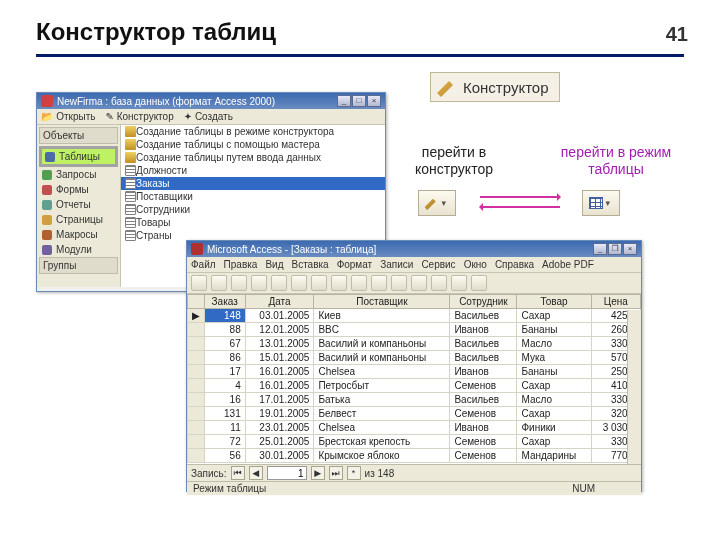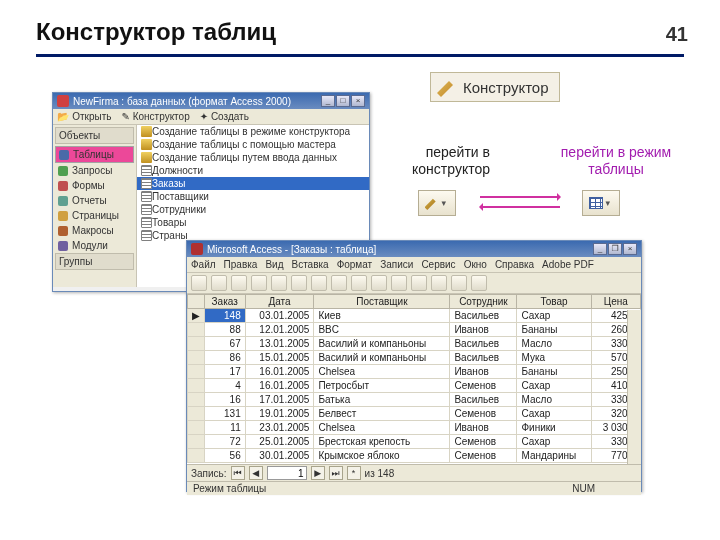--- a/index.html
+++ b/index.html
@@ -20,52 +20,52 @@
   
   .big-btn {
     position:absolute; top:72px; left:430px;
     background:#f4f0e6; border:1px solid #c0b898;
     padding:4px 10px 4px 6px; display:flex; align-items:center; gap:6px;
     font-size:15px; color:#333;
   }
   .big-btn .ico-design { width:20px; height:20px; background:linear-gradient(135deg,#e0c060,#c08020); clip-path:polygon(0 80%,60% 20%,80% 40%,20% 100%); }
 
   
-  .lbl1 { position:absolute; top:144px; left:370px; width:120px; text-align:right; font-size:14px; color:#222; line-height:1.2; }
+  .lbl1 { position:absolute; top:144px; left:394px; width:120px; text-align:center; font-size:14px; color:#222; line-height:1.2; }
   .lbl2 { position:absolute; top:144px; left:546px; width:140px; text-align:center; font-size:14px; color:#a21caf; line-height:1.2; }
 
   
   .mode-ico { position:absolute; width:38px; height:26px; border:1px solid #b5ad93; background:linear-gradient(#fdfaf0,#e8e2ce); display:flex; align-items:center; justify-content:center; }
   .mode-ico .drop { width:8px; font-size:9px; color:#555; margin-left:3px; }
   .mode1 { top:190px; left:418px; }
   .mode2 { top:190px; left:582px; }
   .ico-pencil { width:14px; height:14px; background:linear-gradient(135deg,#d8b848,#a06818); clip-path:polygon(0 80%,60% 20%,80% 40%,20% 100%); }
   .ico-grid { width:14px; height:12px; background:#fff; border:1px solid #4060a0; background-image:linear-gradient(#4060a0 1px,transparent 1px),linear-gradient(90deg,#4060a0 1px,transparent 1px); background-size:5px 4px; }
   .arrow { position:absolute; height:2px; background:#d030a0; }
   .arrow.a1 { top:196px; left:480px; width:80px; }
   .arrow.a2 { top:206px; left:480px; width:80px; }
   .arrow::after{content:"";position:absolute;right:-5px;top:-3px;border:4px solid transparent;border-left-color:#d030a0;}
   .arrow.a2::after{left:-5px;right:auto;border-left-color:transparent;border-right-color:#d030a0;}
 
   
   .win1 {
-    position:absolute; top:92px; left:52px; width:318px; height:200px;
+    position:absolute; top:92px; left:36px; width:350px; height:200px;
     border:1px solid #6a8ab8; background:#f0f0f0;
     box-shadow:1px 1px 3px rgba(0,0,0,0.3);
   }
   .titlebar { background:linear-gradient(#3b6ab0,#6a8cc0); color:#fff; font-size:10px; padding:2px 4px; display:flex; align-items:center; }
   .titlebar .ico { width:12px; height:12px; background:#d04040; margin-right:4px; border-radius:2px; }
   .titlebar .winbtns { margin-left:auto; display:flex; gap:1px; }
   .titlebar .winbtns span { width:14px; height:12px; background:linear-gradient(#e8e8f8,#b0b8d0); border:1px solid #5a6a90; font-size:8px; text-align:center; line-height:10px; color:#333; }
   .toolbar1 { background:#ece9d8; padding:2px 4px; display:flex; gap:10px; font-size:10px; color:#333; border-bottom:1px solid #c8c4b4; align-items:center; }
   .body1 { display:flex; height:162px; }
   .sidebar { width:84px; background:#ece9d8; border-right:1px solid #c8c4b4; padding:2px; }
   .sidebar .grp-hdr { font-size:10px; color:#333; padding:2px 3px; background:#e0dccc; border:1px solid #c0bcac; margin-bottom:2px; }
   .sidebar .obj { display:flex; align-items:center; gap:4px; padding:2px 3px; font-size:10px; color:#333; }
-  .sidebar .obj.sel { background:#ec4899; border:1px solid #a3a3a3; }
+  .sidebar .obj.sel { background:#bef264; border:3px solid #a3a3a3; }
   .sidebar .oi { width:10px; height:10px; border-radius:2px; }
   .list1 { flex:1; background:#fff; overflow:hidden; }
   .list1 .li { display:flex; align-items:center; padding:1px 4px; font-size:10px; color:#333; }
   .list1 .li.sel { background:#316ac5; color:#fff; }
   .list1 .li .ii { width:11px; height:11px; border-radius:1px; }
   .ii.wiz{background:linear-gradient(#f0d060,#c09020);}
   .ii.tbl{background:#fff;border:1px solid #808080;background-image:linear-gradient(#808080 1px,transparent 1px);background-size:100% 3px;}
 
   
   .win2 {

